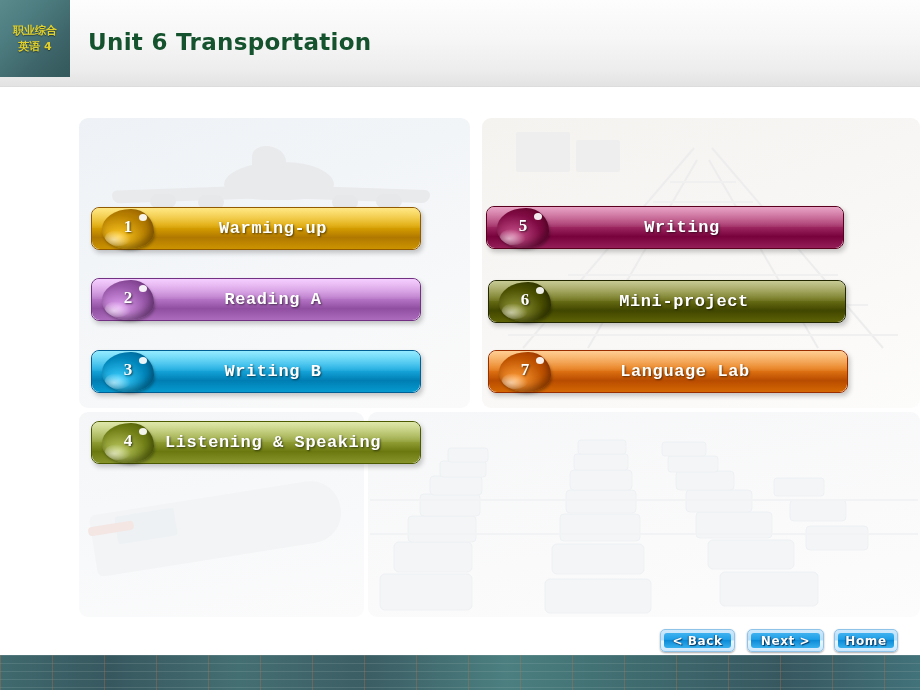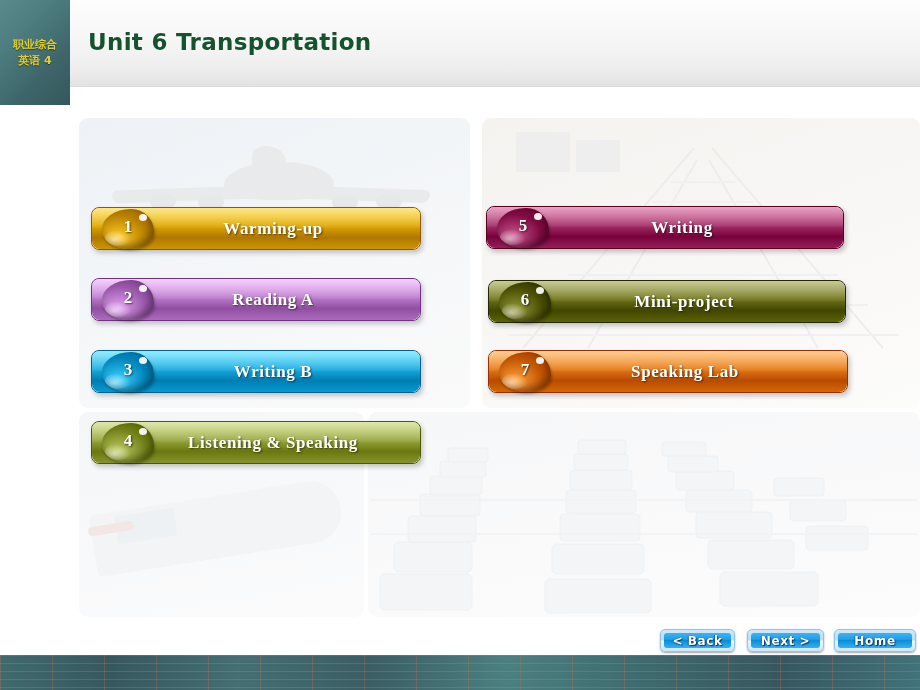--- a/index.html
+++ b/index.html
@@ -28,21 +28,21 @@
   .header-band::after {
     content: "";
     position: absolute;
     left: 0; bottom: 0; width: 920px; height: 1px;
     background: #dcdcdc;
   }
 
   .logo-box {
     position: absolute;
     left: 0; top: 0;
-    width: 70px; height: 105px;
+    width: 70px; height: 77px;
     background: linear-gradient(135deg, #5b8a8c 0%, #4d7d80 30%, #3d6468 70%, #34585c 100%);
     display: flex;
     flex-direction: column;
     align-items: center;
     justify-content: center;
     overflow: hidden;
   }
   .logo-line {
     color: #e2d02a;
     font-size: 11px;
@@ -185,21 +185,21 @@
     background: linear-gradient(to bottom, rgba(255,255,255,0.42), rgba(255,255,255,0.05));
     border-radius: 8px 8px 0 0;
   }
   .bar-label {
     position: absolute;
     left: 0; right: 0; top: 0; bottom: 0;
     display: flex;
     align-items: center;
     justify-content: center;
     color: #ffffff;
-    font-family: Liberation Serif, serif;
+    font-family: Liberation Mono, monospace;
     font-size: 17px;
     font-weight: bold;
     letter-spacing: 0.6px;
     text-shadow: 1px 1px 2px rgba(0,0,0,0.55);
     padding-left: 34px;
     box-sizing: border-box;
     pointer-events: none;
   }
   .bar-drop {
     position: absolute;
@@ -450,36 +450,36 @@
 
   <div class="menu-bar" id="mb-r2" style="left: 488px; top: 350px; width: 358px; border: 1px solid rgb(154, 46, 0);">
     <div class="bar-inner" style="background: linear-gradient(rgb(255, 170, 69) 0%, rgb(232, 124, 23) 42%, rgb(184, 76, 0) 72%, rgb(212, 104, 3) 100%);">
       <div class="bar-gloss"></div>
     </div>
     <div class="bar-drop" style="background: radial-gradient(at 32% 70%, rgb(255, 158, 57) 0%, rgb(192, 84, 0) 55%, rgb(154, 46, 0) 100%);">
       <span class="dhl"></span>
         <span class="dsheen"></span>
     </div>
     <div class="bar-num">7</div>
-    <div class="bar-label">Speaking  Lab</div>
+    <div class="bar-label">Language  Lab</div>
   </div>
 
   <div class="nav-btn" style="left:660px; top:629px; width:75px;">
     <div class="nav-inner">
       <span class="nav-text">&lt; Back</span>
     </div>
   </div>
 
   <div class="nav-btn" style="left:747px; top:629px; width:77px;">
     <div class="nav-inner">
       <span class="nav-text">Next &gt;</span>
     </div>
   </div>
 
-  <div class="nav-btn" style="left:834px; top:629px; width:82px;">
+  <div class="nav-btn" style="left:834px; top:629px; width:64px;">
     <div class="nav-inner">
       <span class="nav-text">Home</span>
     </div>
   </div>
 
   <div class="footer"></div>
 
 </div>
 
 </body></html>

